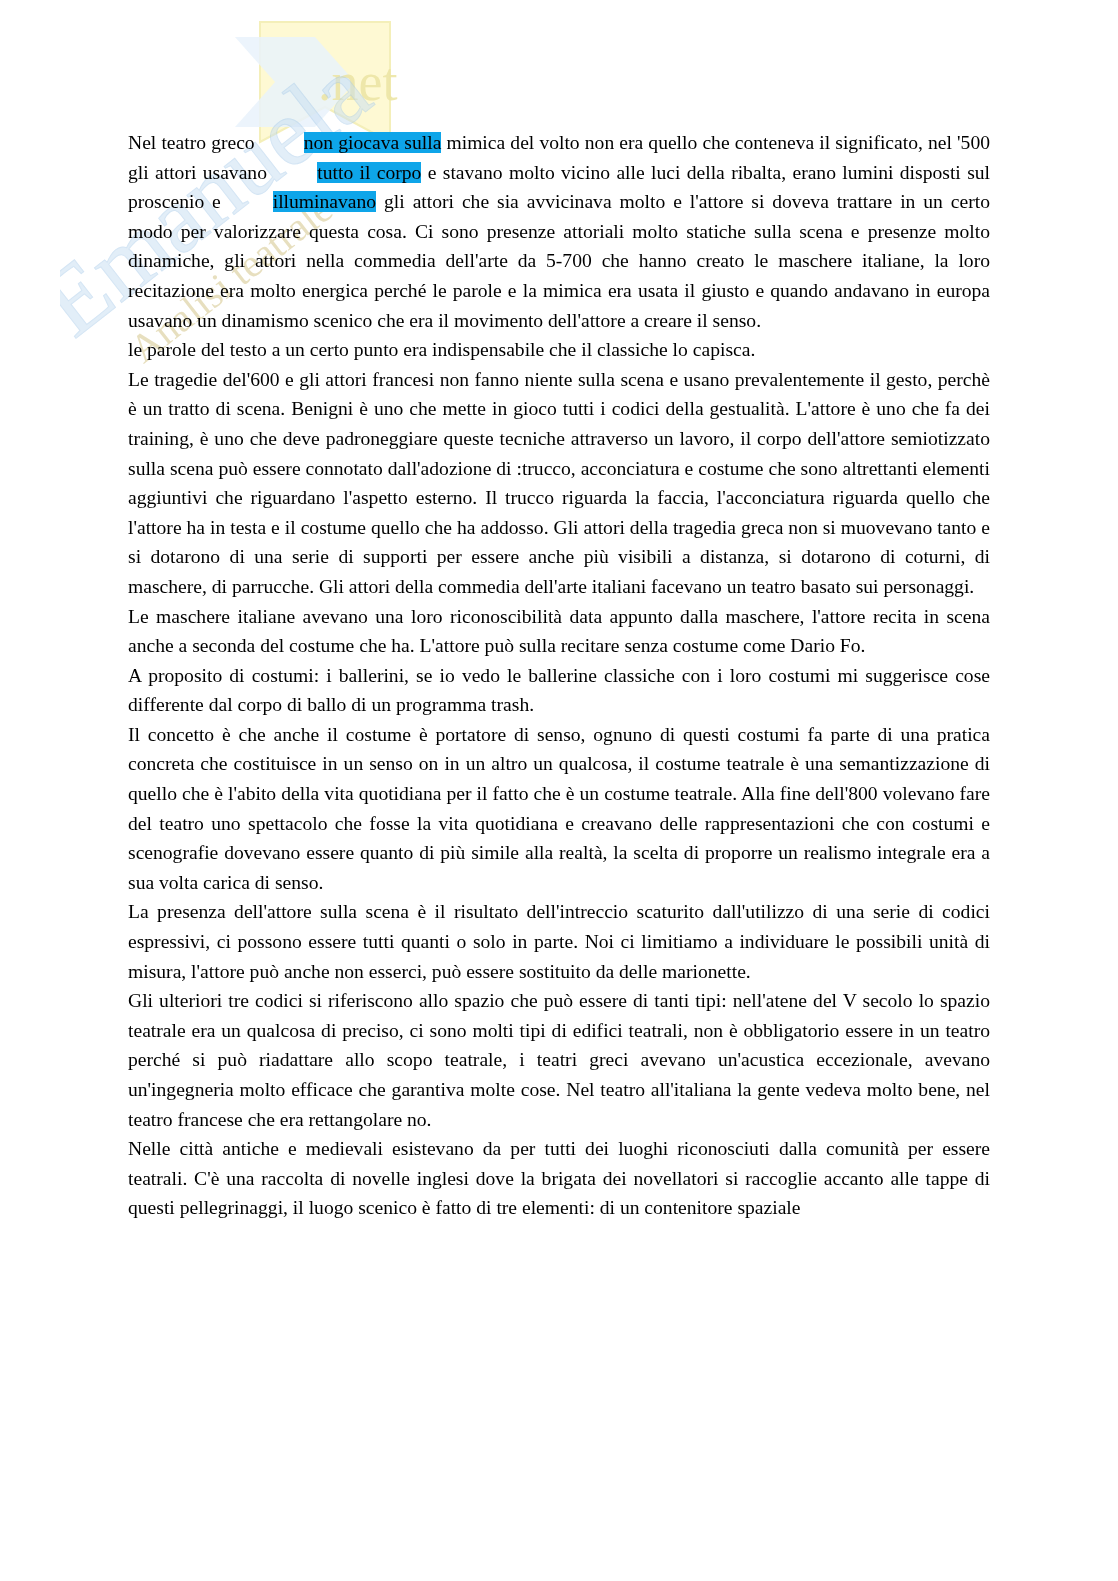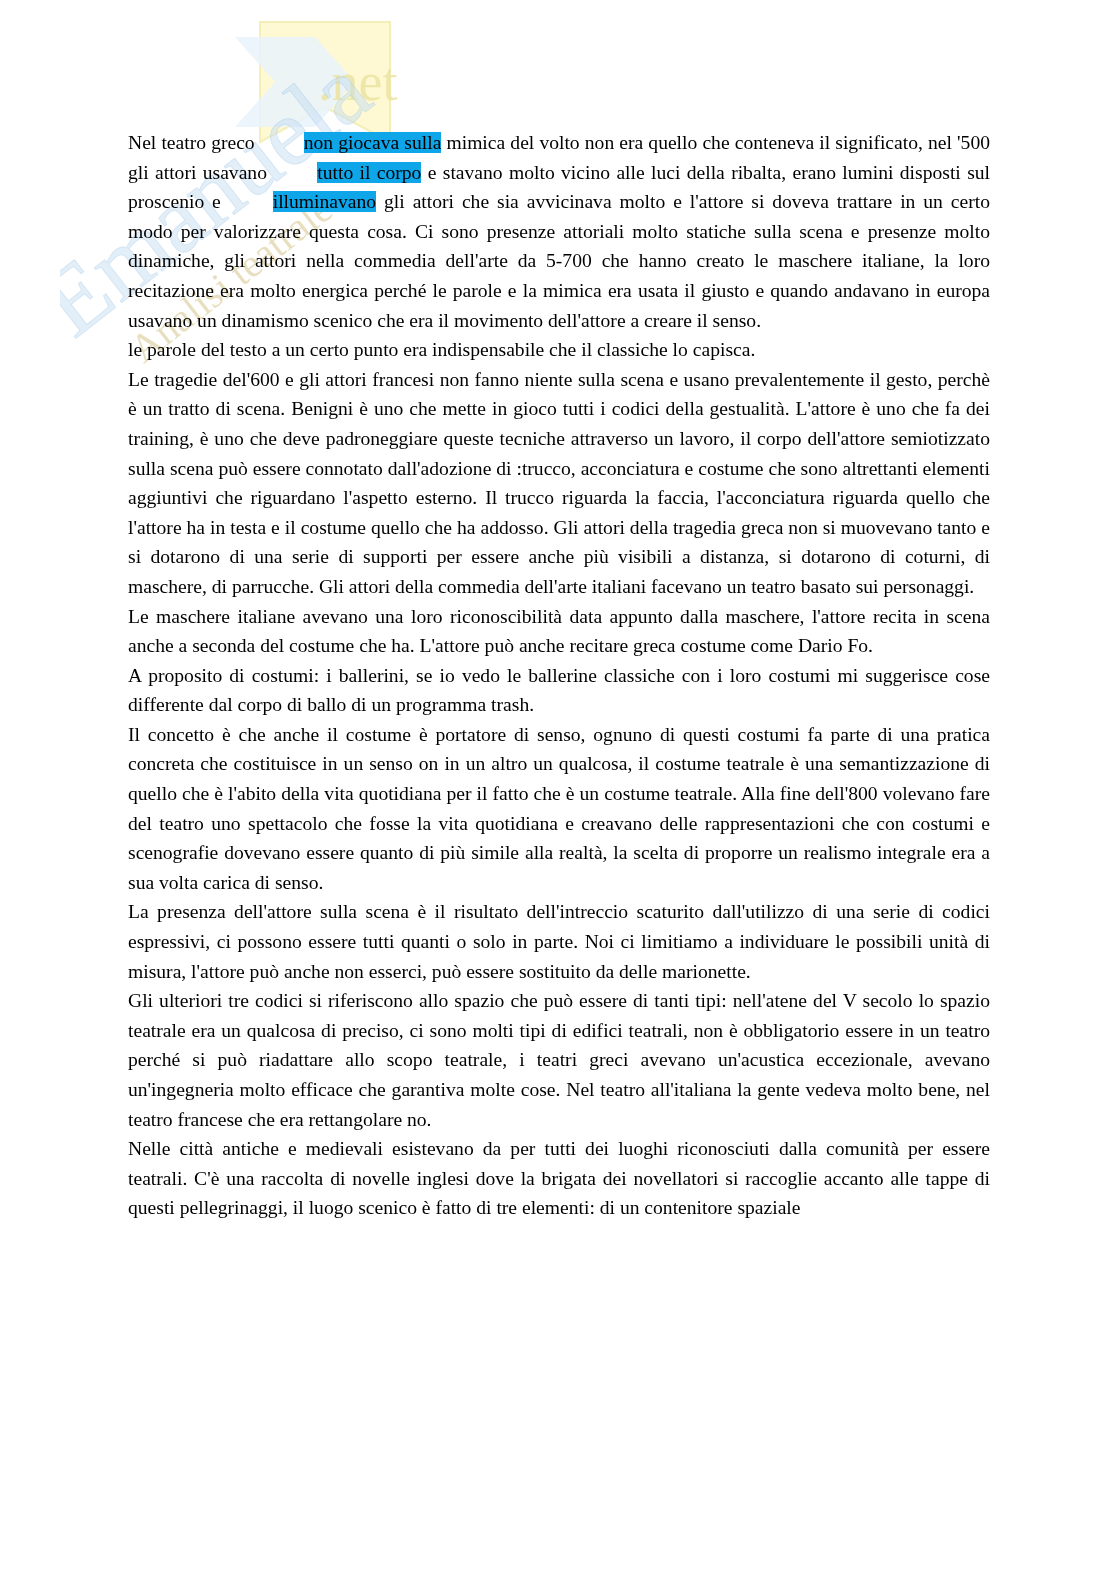--- a/index.html
+++ b/index.html
@@ -69,21 +69,21 @@
         <text x="-20" y="250" font-family="'Liberation Serif', serif" font-size="96" fill="#bcd7ef" stroke="#9cc3e6" stroke-width="1">Emanuela</text>
         <text x="20" y="312" font-family="'Liberation Serif', serif" font-size="40" fill="#c8b56a">Analisi teatrale</text>
       </g>
     </svg>
   </div>
 
   <div class="content">
     <p id="para-0">Nel teatro greco <span class="hl-yellow">non giocava sulla</span> mimica del volto non era quello che conteneva il significato, nel '500 gli attori usavano <span class="hl-yellow">tutto il corpo</span> e stavano molto vicino alle luci della ribalta, erano lumini disposti sul proscenio e <span class="hl-yellow">illuminavano</span> gli attori che sia avvicinava molto e l'attore si doveva trattare in un certo modo per valorizzare questa cosa. Ci sono presenze attoriali molto statiche sulla scena e presenze molto dinamiche, gli attori nella commedia dell'arte da 5-700 che hanno creato le maschere italiane, la loro recitazione era molto energica perché le parole e la mimica era usata il giusto e quando andavano in europa usavano un dinamismo scenico che era il movimento dell'attore a creare il senso.</p>
     <p id="para-1">le parole del testo a un certo punto era indispensabile che il classiche lo capisca.</p>
     <p id="para-2">Le tragedie del'600 e gli attori francesi non fanno niente sulla scena e usano prevalentemente il gesto, perchè è un tratto di scena. Benigni è uno che mette in gioco tutti i codici della gestualità. L'attore è uno che fa dei training, è uno che deve padroneggiare queste tecniche attraverso un lavoro, il corpo dell'attore semiotizzato sulla scena può essere connotato dall'adozione di :trucco, acconciatura e costume che sono altrettanti elementi aggiuntivi che riguardano l'aspetto esterno. Il trucco riguarda la faccia, l'acconciatura riguarda quello che l'attore ha in testa e il costume quello che ha addosso. Gli attori della tragedia greca non si muovevano tanto e si dotarono di una serie di supporti per essere anche più visibili a distanza, si dotarono di coturni, di maschere, di parrucche. Gli attori della commedia dell'arte italiani facevano un teatro basato sui personaggi.</p>
-    <p id="para-4">Le maschere italiane avevano una loro riconoscibilità data appunto dalla maschere, l'attore recita in scena anche a seconda del costume che ha. L'attore può anche recitare greca costume come Dario Fo.</p>
+    <p id="para-4">Le maschere italiane avevano una loro riconoscibilità data appunto dalla maschere, l'attore recita in scena anche a seconda del costume che ha. L'attore può sulla recitare senza costume come Dario Fo.</p>
     <p id="para-5">A proposito di costumi: i ballerini, se io vedo le ballerine classiche con i loro costumi mi suggerisce cose differente dal corpo di ballo di un programma trash.</p>
     <p id="para-6">Il concetto è che anche il costume è portatore di senso, ognuno di questi costumi fa parte di una pratica concreta che costituisce in un senso on in un altro un qualcosa, il costume teatrale è una semantizzazione di quello che è l'abito della vita quotidiana per il fatto che è un costume teatrale. Alla fine dell'800 volevano fare del teatro uno spettacolo che fosse la vita quotidiana e creavano delle rappresentazioni che con costumi e scenografie dovevano essere quanto di più simile alla realtà, la scelta di proporre un realismo integrale era a sua volta carica di senso.</p>
     <p id="para-7">La presenza dell'attore sulla scena è il risultato dell'intreccio scaturito dall'utilizzo di una serie di codici espressivi, ci possono essere tutti quanti o solo in parte. Noi ci limitiamo a individuare le possibili unità di misura, l'attore può anche non esserci, può essere sostituito da delle marionette.</p>
     <p id="para-8">Gli ulteriori tre codici si riferiscono allo spazio che può essere di tanti tipi: nell'atene del V secolo lo spazio teatrale era un qualcosa di preciso, ci sono molti tipi di edifici teatrali, non è obbligatorio essere in un teatro perché si può riadattare allo scopo teatrale, i teatri greci avevano un'acustica eccezionale, avevano un'ingegneria molto efficace che garantiva molte cose. Nel teatro all'italiana la gente vedeva molto bene, nel teatro francese che era rettangolare no.</p>
     <p class="last" id="para-11">Nelle città antiche e medievali esistevano da per tutti dei luoghi riconosciuti dalla comunità per essere teatrali. C'è una raccolta di novelle inglesi dove la brigata dei novellatori si raccoglie accanto alle tappe di questi pellegrinaggi, il luogo scenico è fatto di tre elementi: di un contenitore spaziale</p>
   </div>
 
 </div>
 
 </body></html>

